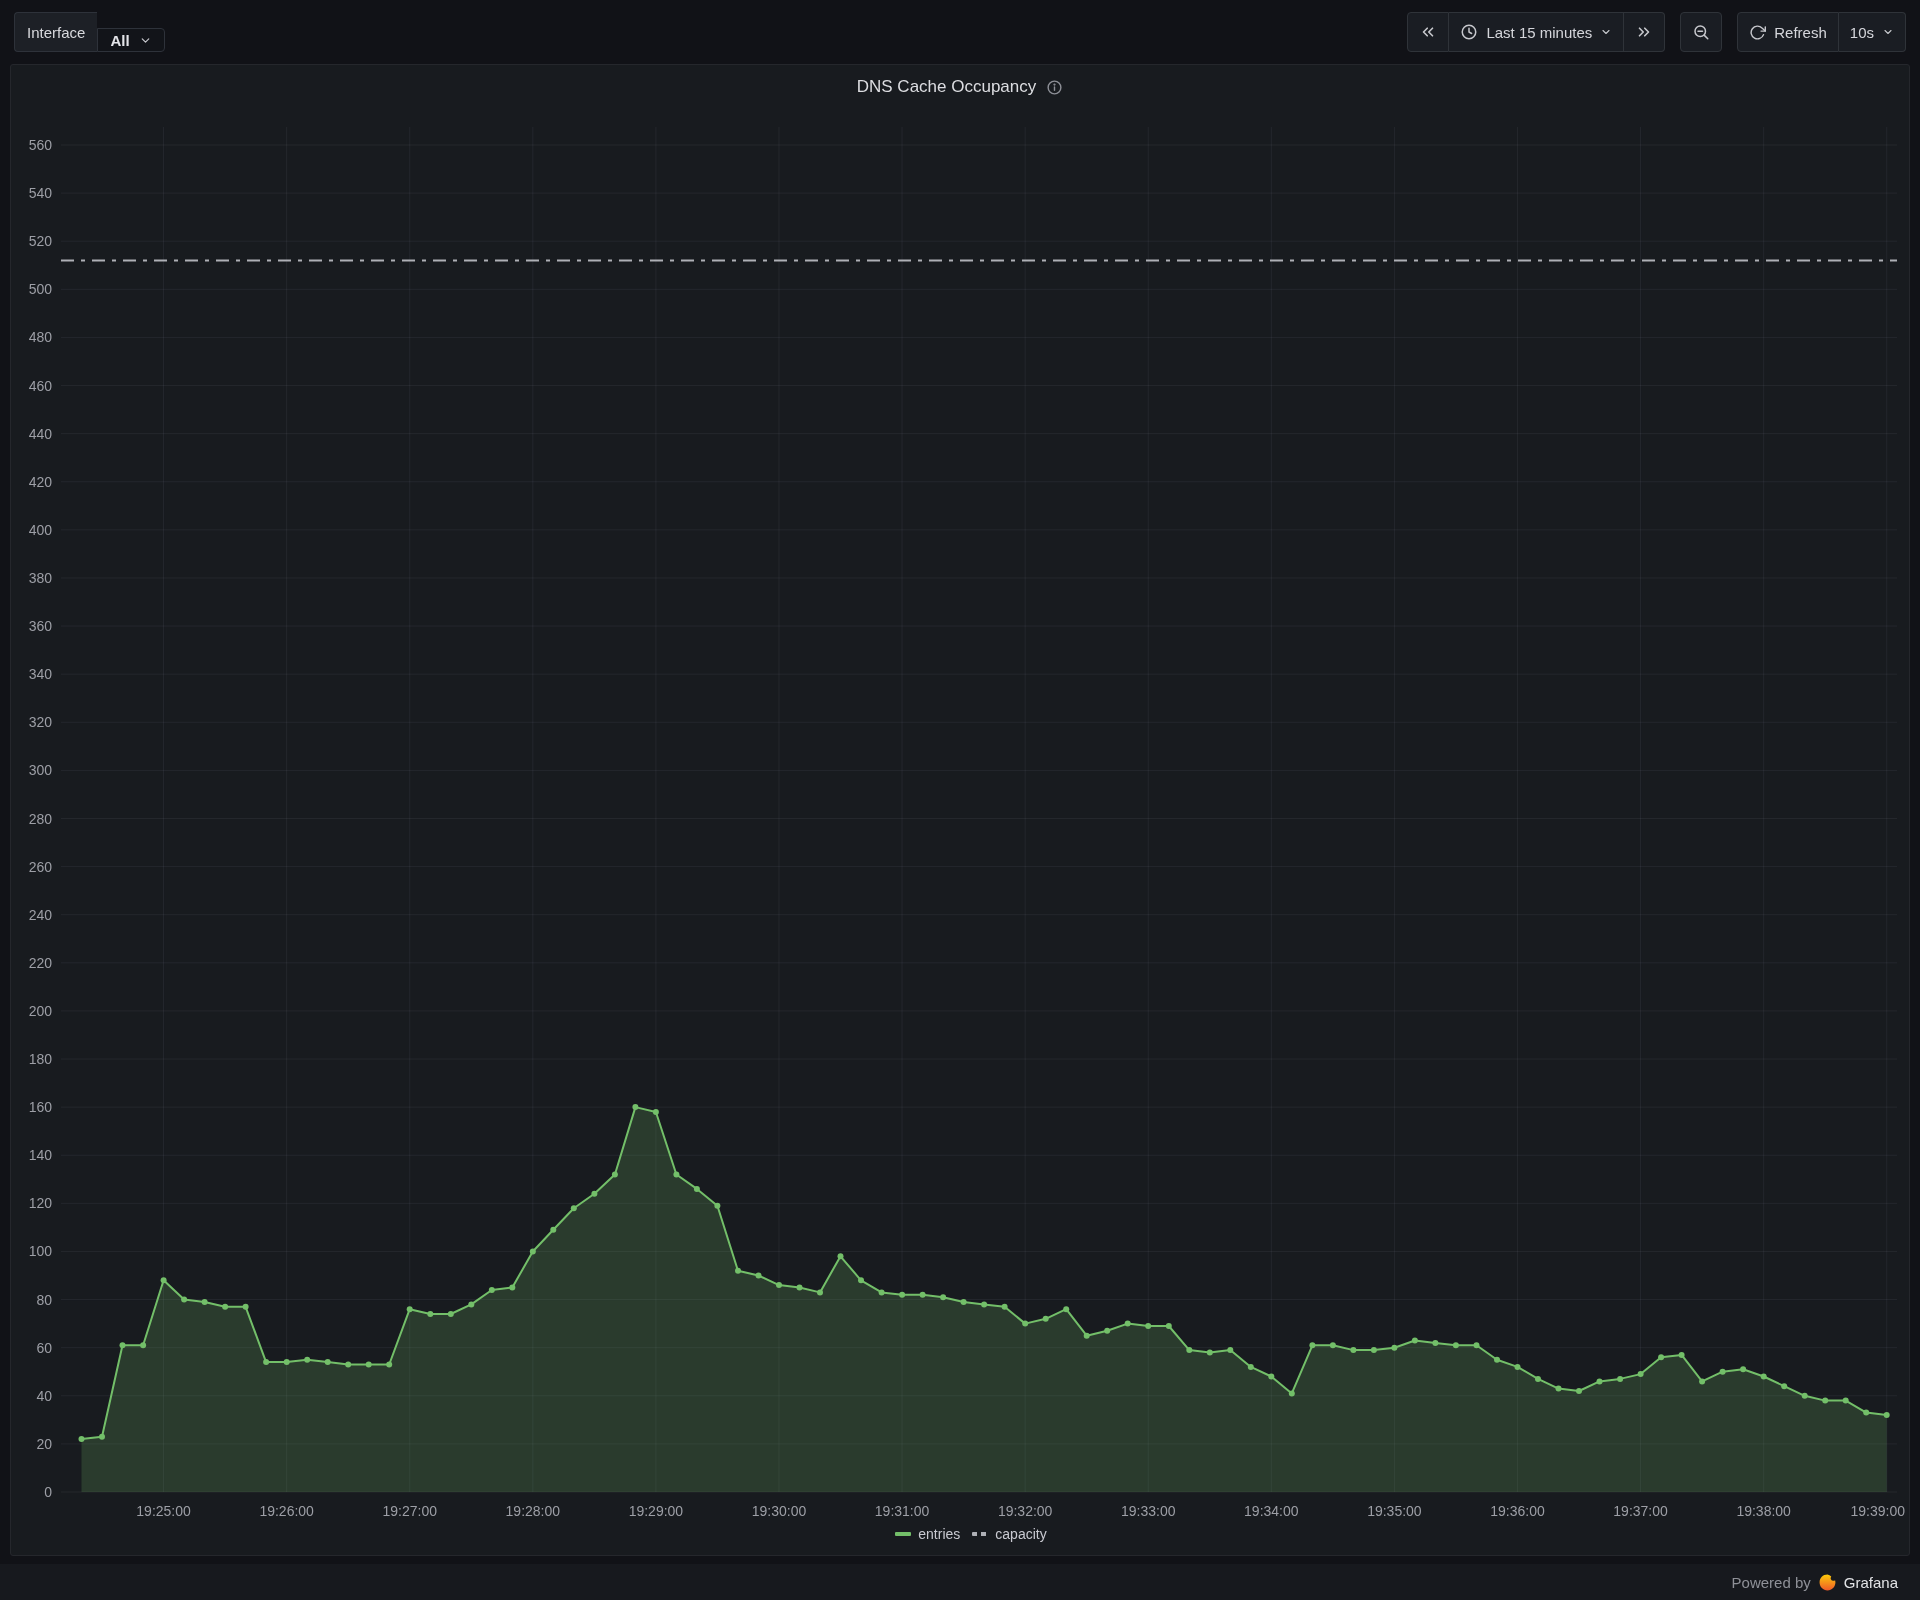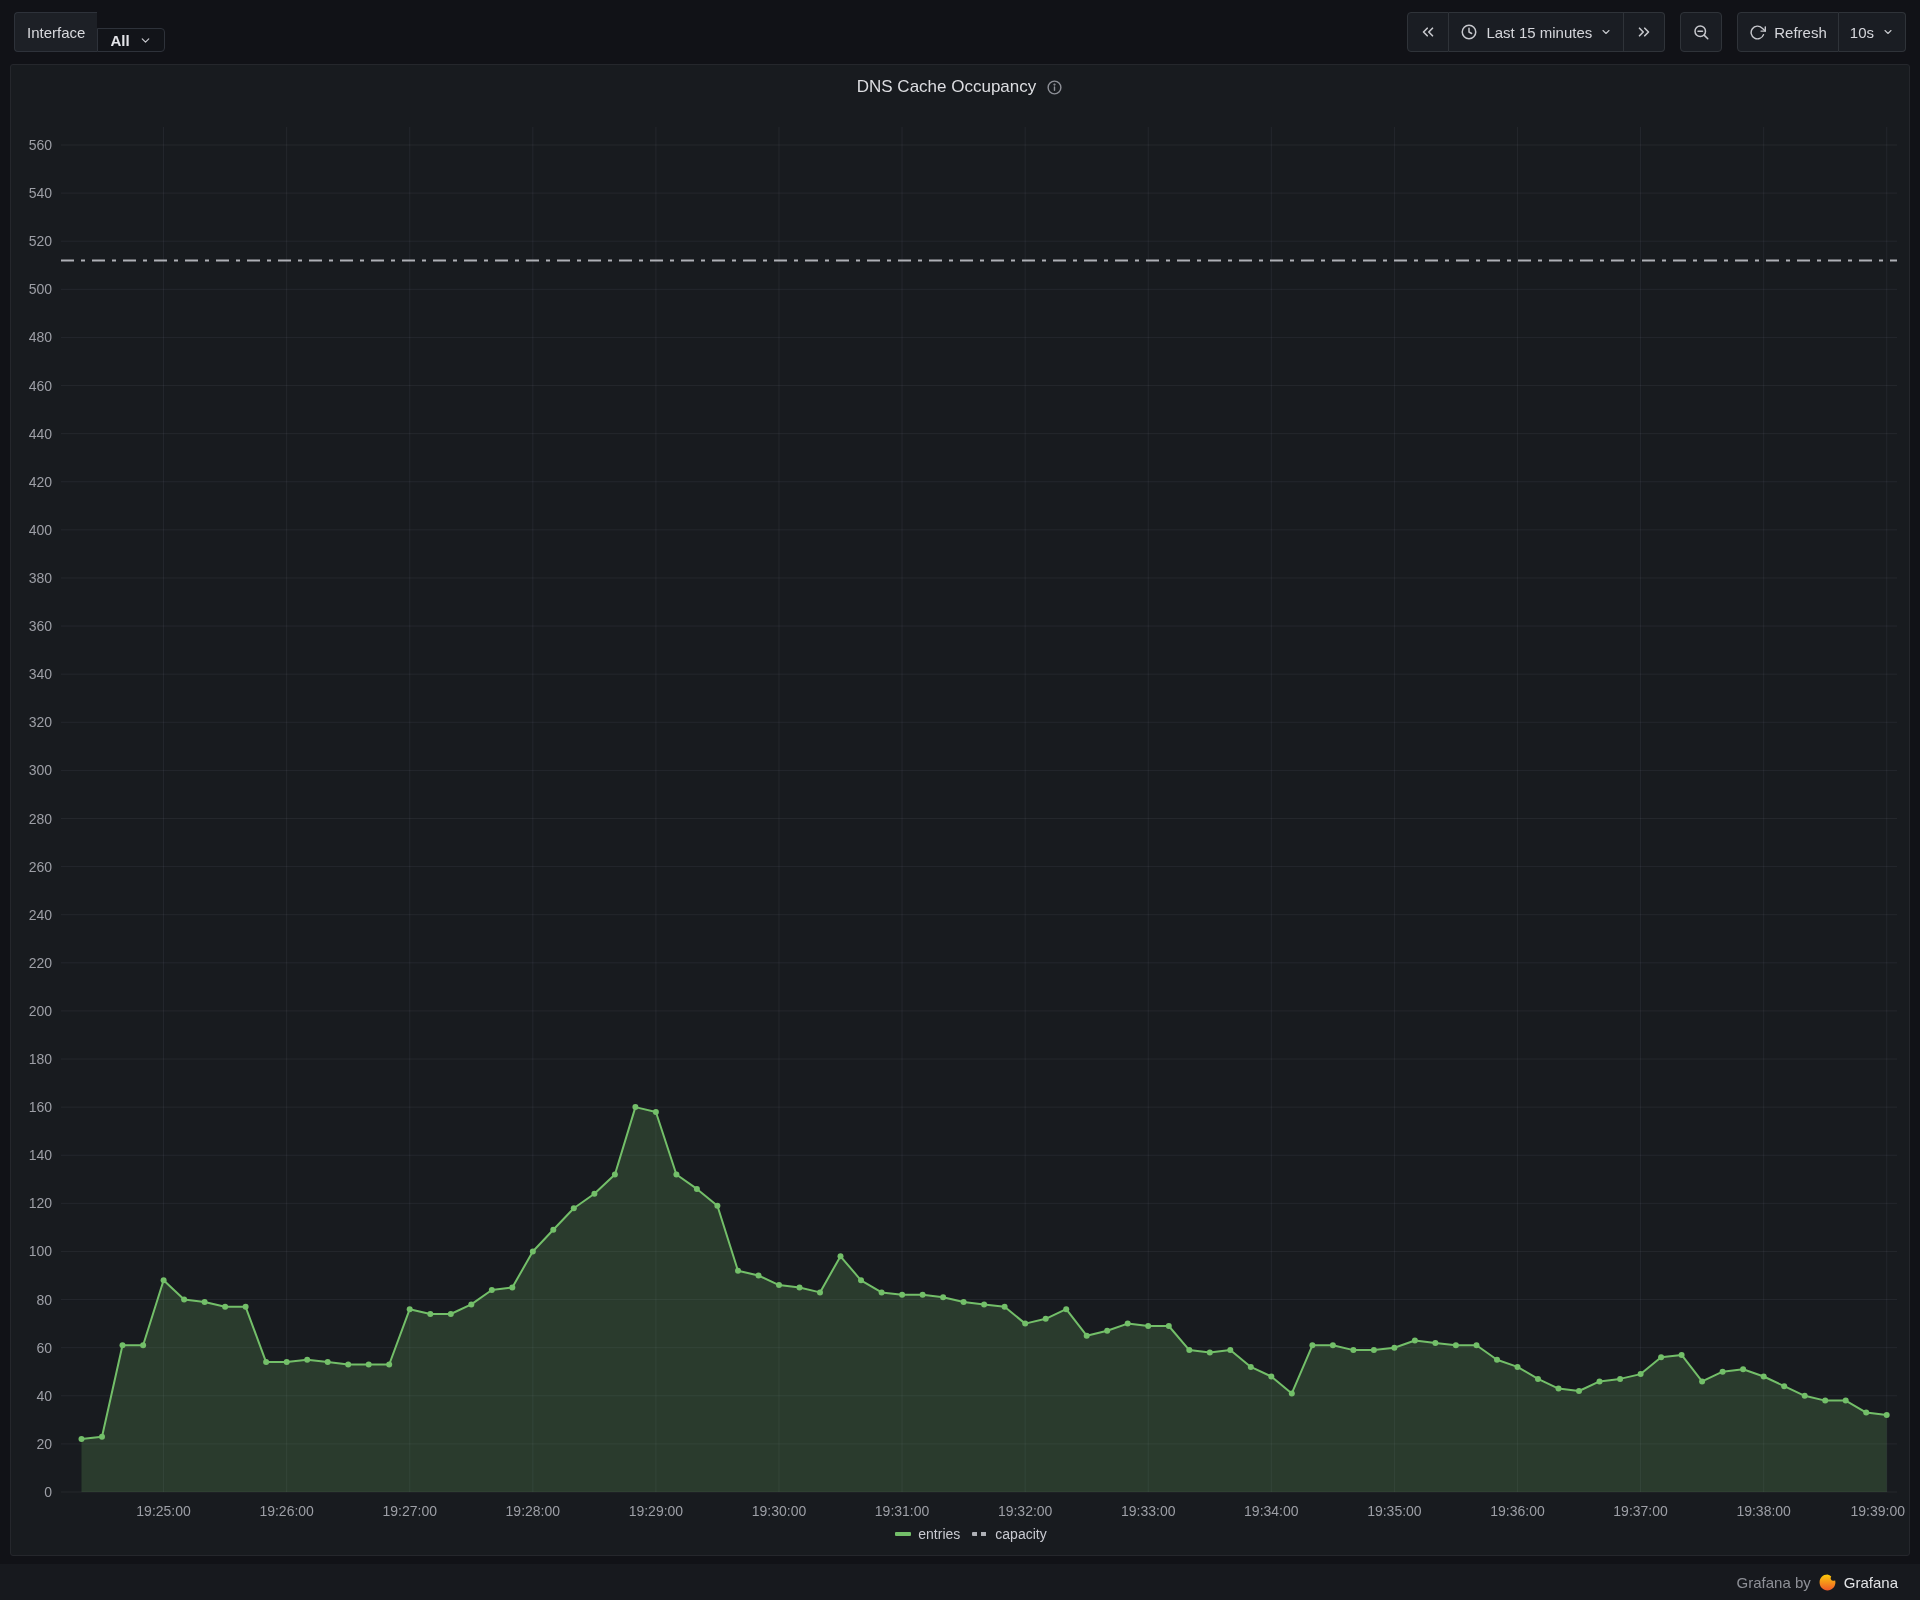--- a/index.html
+++ b/index.html
@@ -350,21 +350,21 @@
         <span>entries</span>
       </div>
       <div class="legend-item">
         <span class="swatch" style="background: repeating-linear-gradient(90deg, rgb(174, 176, 182) 0px, rgb(174, 176, 182) 5px, transparent 5px, transparent 9px);"></span>
         <span>capacity</span>
       </div>
     </div>
   </div>
 
   <div class="footer">
-    <span>Grafana by</span>
+    <span>Powered by</span>
     <span class="icon">
       <svg width="19" height="19" viewBox="0 0 24 24">
         <defs>
           <linearGradient id="gflame" x1="0" y1="1" x2="0" y2="0">
             <stop offset="0" stop-color="#f05a28"></stop>
             <stop offset="1" stop-color="#fbca0a"></stop>
           </linearGradient>
         </defs>
         <path d="M12 2C6.2 2 2 6.5 2 12s4.5 10 10 10 10-4.5 10-10c0-1-.15-2-.42-2.92-.6.52-1.38.84-2.24.84a3.42 3.42 0 0 1-2.6-5.64A9.97 9.97 0 0 0 12 2z" fill="url(#gflame)"></path>
       </svg>

